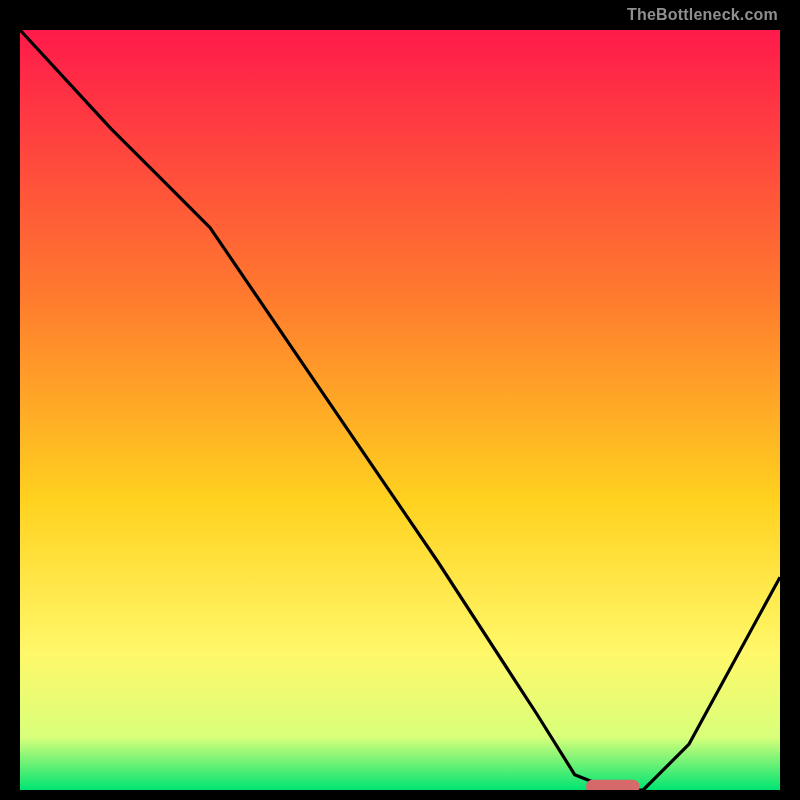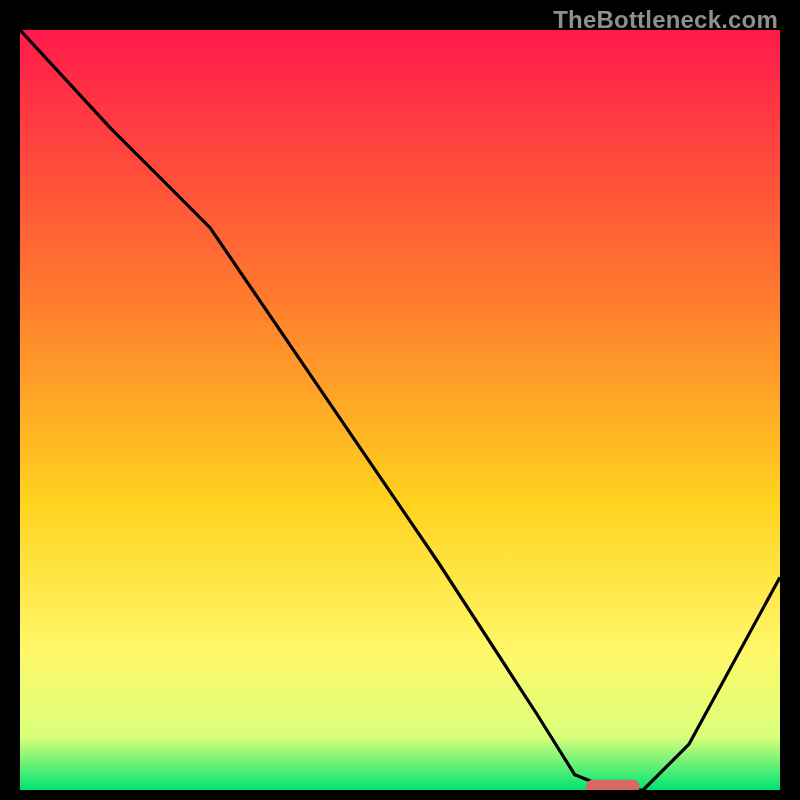--- a/index.html
+++ b/index.html
@@ -23,21 +23,21 @@
     left: 0;
     top: 0;
     width: 760px;
     height: 760px;
   }
   .watermark {
     position: absolute;
     top: 6px;
     right: 22px;
     font-family: Arial, Helvetica, sans-serif;
-    font-size: 24px;
+    font-size: 16px;
     font-weight: bold;
     color: #8f8f8f;
     letter-spacing: 0.2px;
   }
   svg { display: block; }
 </style>
 </head>
 <body>
 
 <div class="frame">

